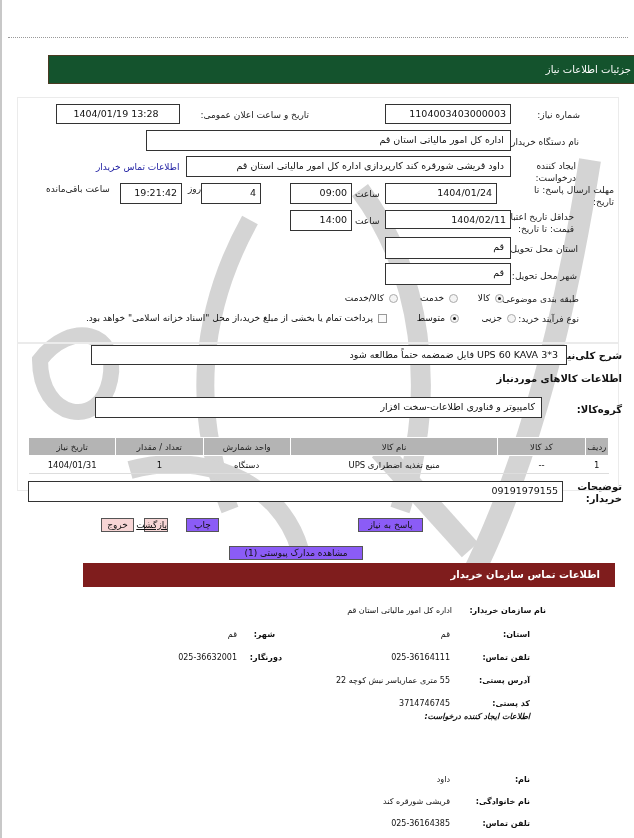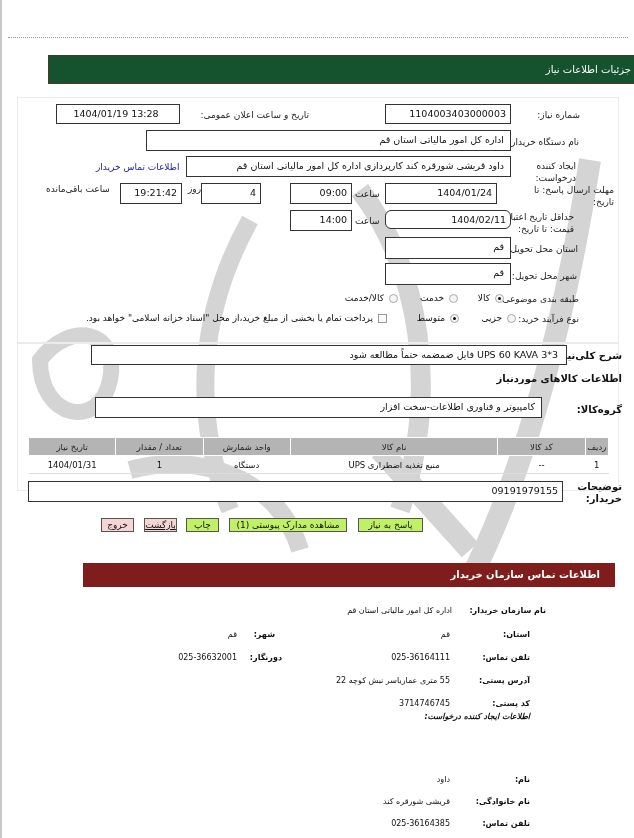--- a/index.html
+++ b/index.html
@@ -41,21 +41,21 @@
   .bold-lbl { position: absolute; direction: rtl; font-weight: bold; font-size: 10px; color: #111; }
 
   table.items { position: absolute; left: 28px; top: 437px; width: 581px; border-collapse: collapse; direction: rtl; font-size: 8.5px; }
   table.items th { background: #b4b4b4; color: #222; font-weight: normal; height: 17px; border: 1px solid #fff; padding: 0; }
   table.items td { height: 17px; text-align: center; padding: 0; border-bottom: 1px solid #ddd; }
 
   .btn {
     position: absolute; height: 14px; box-sizing: border-box; border: 1px solid #555;
     font-size: 9px; line-height: 12px; text-align: center; direction: rtl; cursor: pointer;
   }
-  .btn.green { background: #bef264; }
+  .btn.green { background: #8b5cf6; }
   .btn.red { background: #f7d5d5; }
 
   .section-bar {
     position: absolute; left: 83px; top: 563px; width: 532px; height: 24px;
     background: #7f1d1d; color: #fff; font-weight: bold; font-size: 10px; line-height: 24px;
     direction: rtl; padding-right: 15px; box-sizing: border-box; text-align: right;
   }
   .ci-lbl { position: absolute; direction: rtl; font-weight: bold; font-size: 8px; color: #111; white-space: nowrap; }
   .ci-val { position: absolute; direction: rtl; font-size: 8px; color: #111; white-space: nowrap; }
   .ci-val.ltr { direction: ltr; }
@@ -94,21 +94,21 @@
 <div class="lbl" style="right:20px; top:184px; width:96px; line-height:12px;">مهلت ارسال پاسخ: تا تاریخ:</div>
 <div class="box ltr" style="left:385px; top:183px; width:112px; height:21px;">1404/01/24</div>
 <div class="lbl" style="left:355px; top:189px;">ساعت</div>
 <div class="box ltr" style="left:290px; top:183px; width:62px; height:21px;">09:00</div>
 <div class="box ltr" style="left:201px; top:183px; width:60px; height:21px;">4</div>
 <div class="lbl" style="left:188px; top:184px;">روز</div>
 <div class="box ltr" style="left:120px; top:183px; width:62px; height:21px;">19:21:42</div>
 <div class="lbl" style="left:46px; top:184px;">ساعت باقی‌مانده</div>
 
 <div class="lbl" style="right:60px; top:211px; width:72px; line-height:12px;">حداقل تاریخ اعتبار قیمت: تا تاریخ:</div>
-<div class="box ltr" style="left:385px; top:210px; width:126px; height:19px;border-radius:6px;">1404/02/11</div>
+<div class="box ltr" style="left:385px; top:210px; width:126px; height:19px;">1404/02/11</div>
 <div class="lbl" style="left:355px; top:216px;">ساعت</div>
 <div class="box ltr" style="left:290px; top:210px; width:62px; height:21px;">14:00</div>
 
 <div class="lbl" style="right:56px; top:244px;">استان محل تحویل:</div>
 <div class="box" style="left:385px; top:237px; width:126px; height:22px;">قم</div>
 
 <div class="lbl" style="right:57px; top:271px;">شهر محل تحویل:</div>
 <div class="box" style="left:385px; top:263px; width:126px; height:22px;">قم</div>
 
 <div class="lbl" style="right:55px; top:294px;">طبقه بندی موضوعی:</div>
@@ -160,23 +160,23 @@
       <td>1</td>
       <td>1404/01/31</td>
     </tr>
   </tbody>
 </table>
 
 <div class="bold-lbl" style="right:12px; top:481px; width:40px; line-height:12px;">توضیحات خریدار:</div>
 <div class="box ltr" style="left:28px; top:481px; width:535px; height:21px;">09191979155</div>
 
 <div class="btn green" style="left:358px; top:518px; width:65px;">پاسخ به نیاز</div>
-<div class="btn green" style="left:229px; top:518px; width:118px;">مشاهده مدارک پیوستی (1)</div>
+<div class="btn green" style="left:229px; top:546px; width:134px;">مشاهده مدارک پیوستی (1)</div>
 <div class="btn green" style="left:186px; top:518px; width:33px;">چاپ</div>
-<div class="btn red" style="left:144px; top:518px; width:33px;text-decoration:underline;">بازگشت</div>
+<div class="btn red" style="left:144px; top:518px; width:24px;text-decoration:underline;">بازگشت</div>
 <div class="btn red" style="left:101px; top:518px; width:33px;">خروج</div>
 
 <div class="section-bar">اطلاعات تماس سازمان خریدار</div>
 
 <div class="ci-lbl" style="right:88px; top:606px;">نام سازمان خریدار:</div>
 <div class="ci-val" style="right:182px; top:606px;">اداره کل امور مالیاتی استان قم</div>
 
 <div class="ci-lbl" style="right:104px; top:630px;">استان:</div>
 <div class="ci-val" style="right:184px; top:630px;">قم</div>
 <div class="ci-lbl" style="right:359px; top:630px;">شهر:</div>

